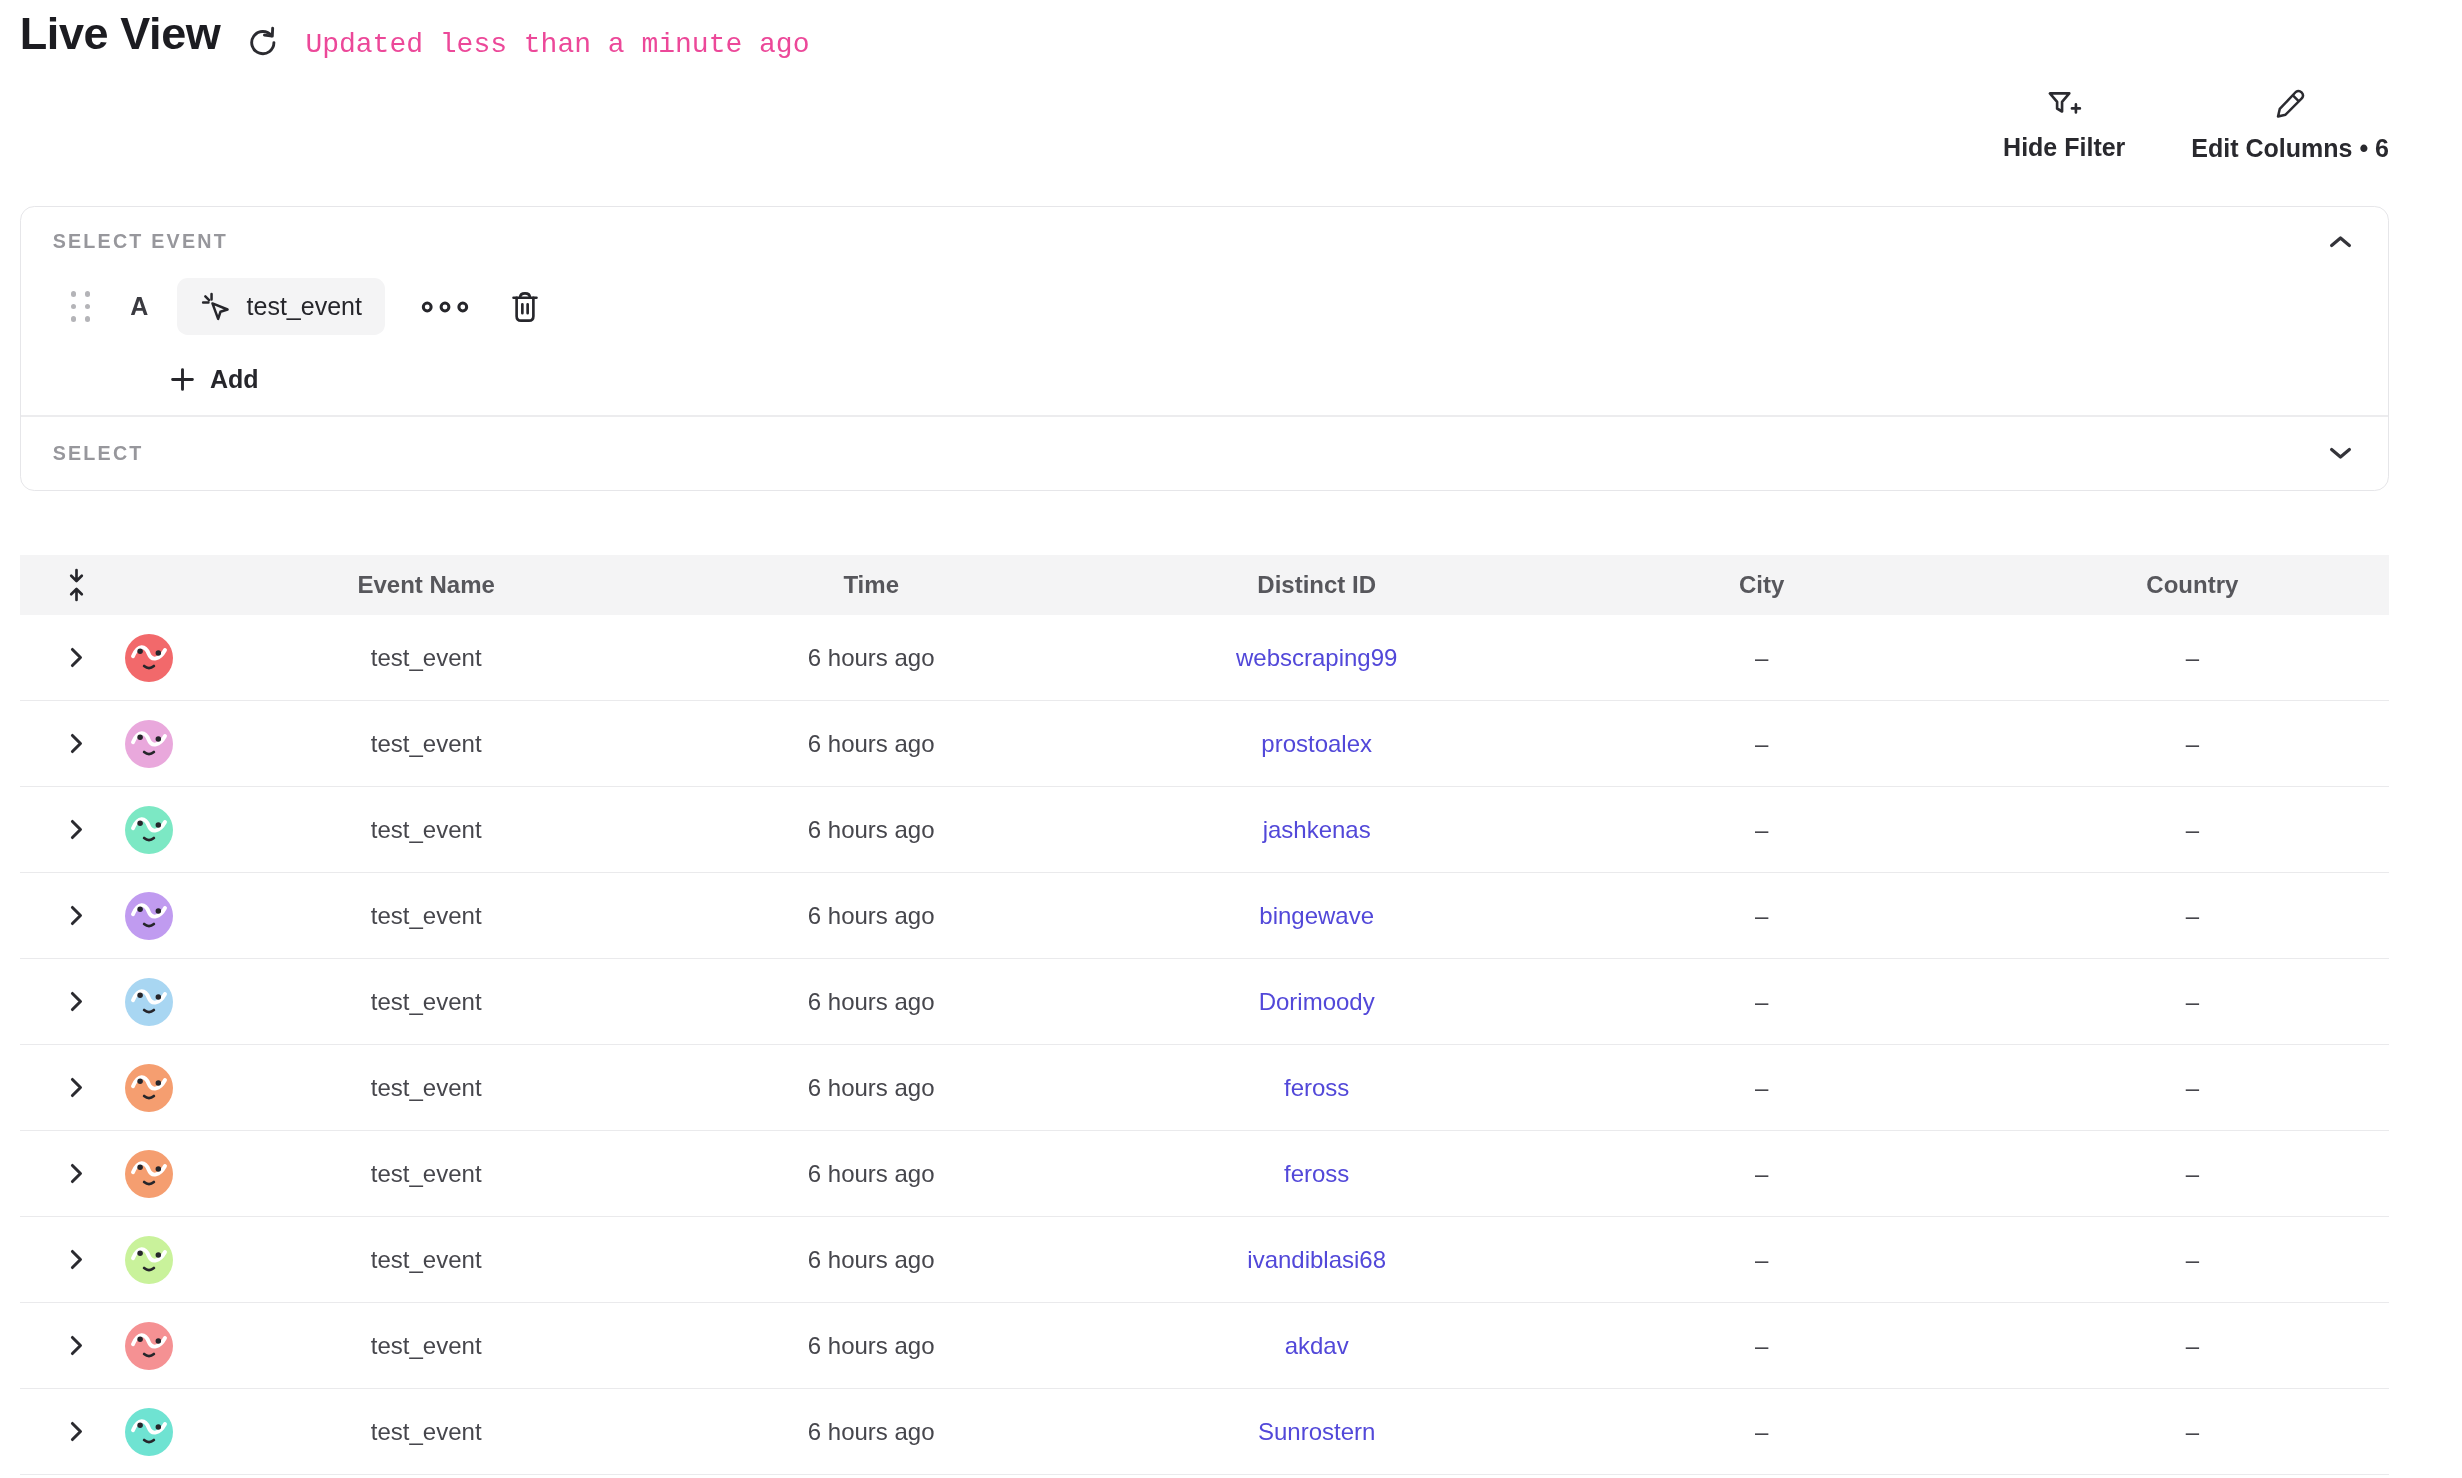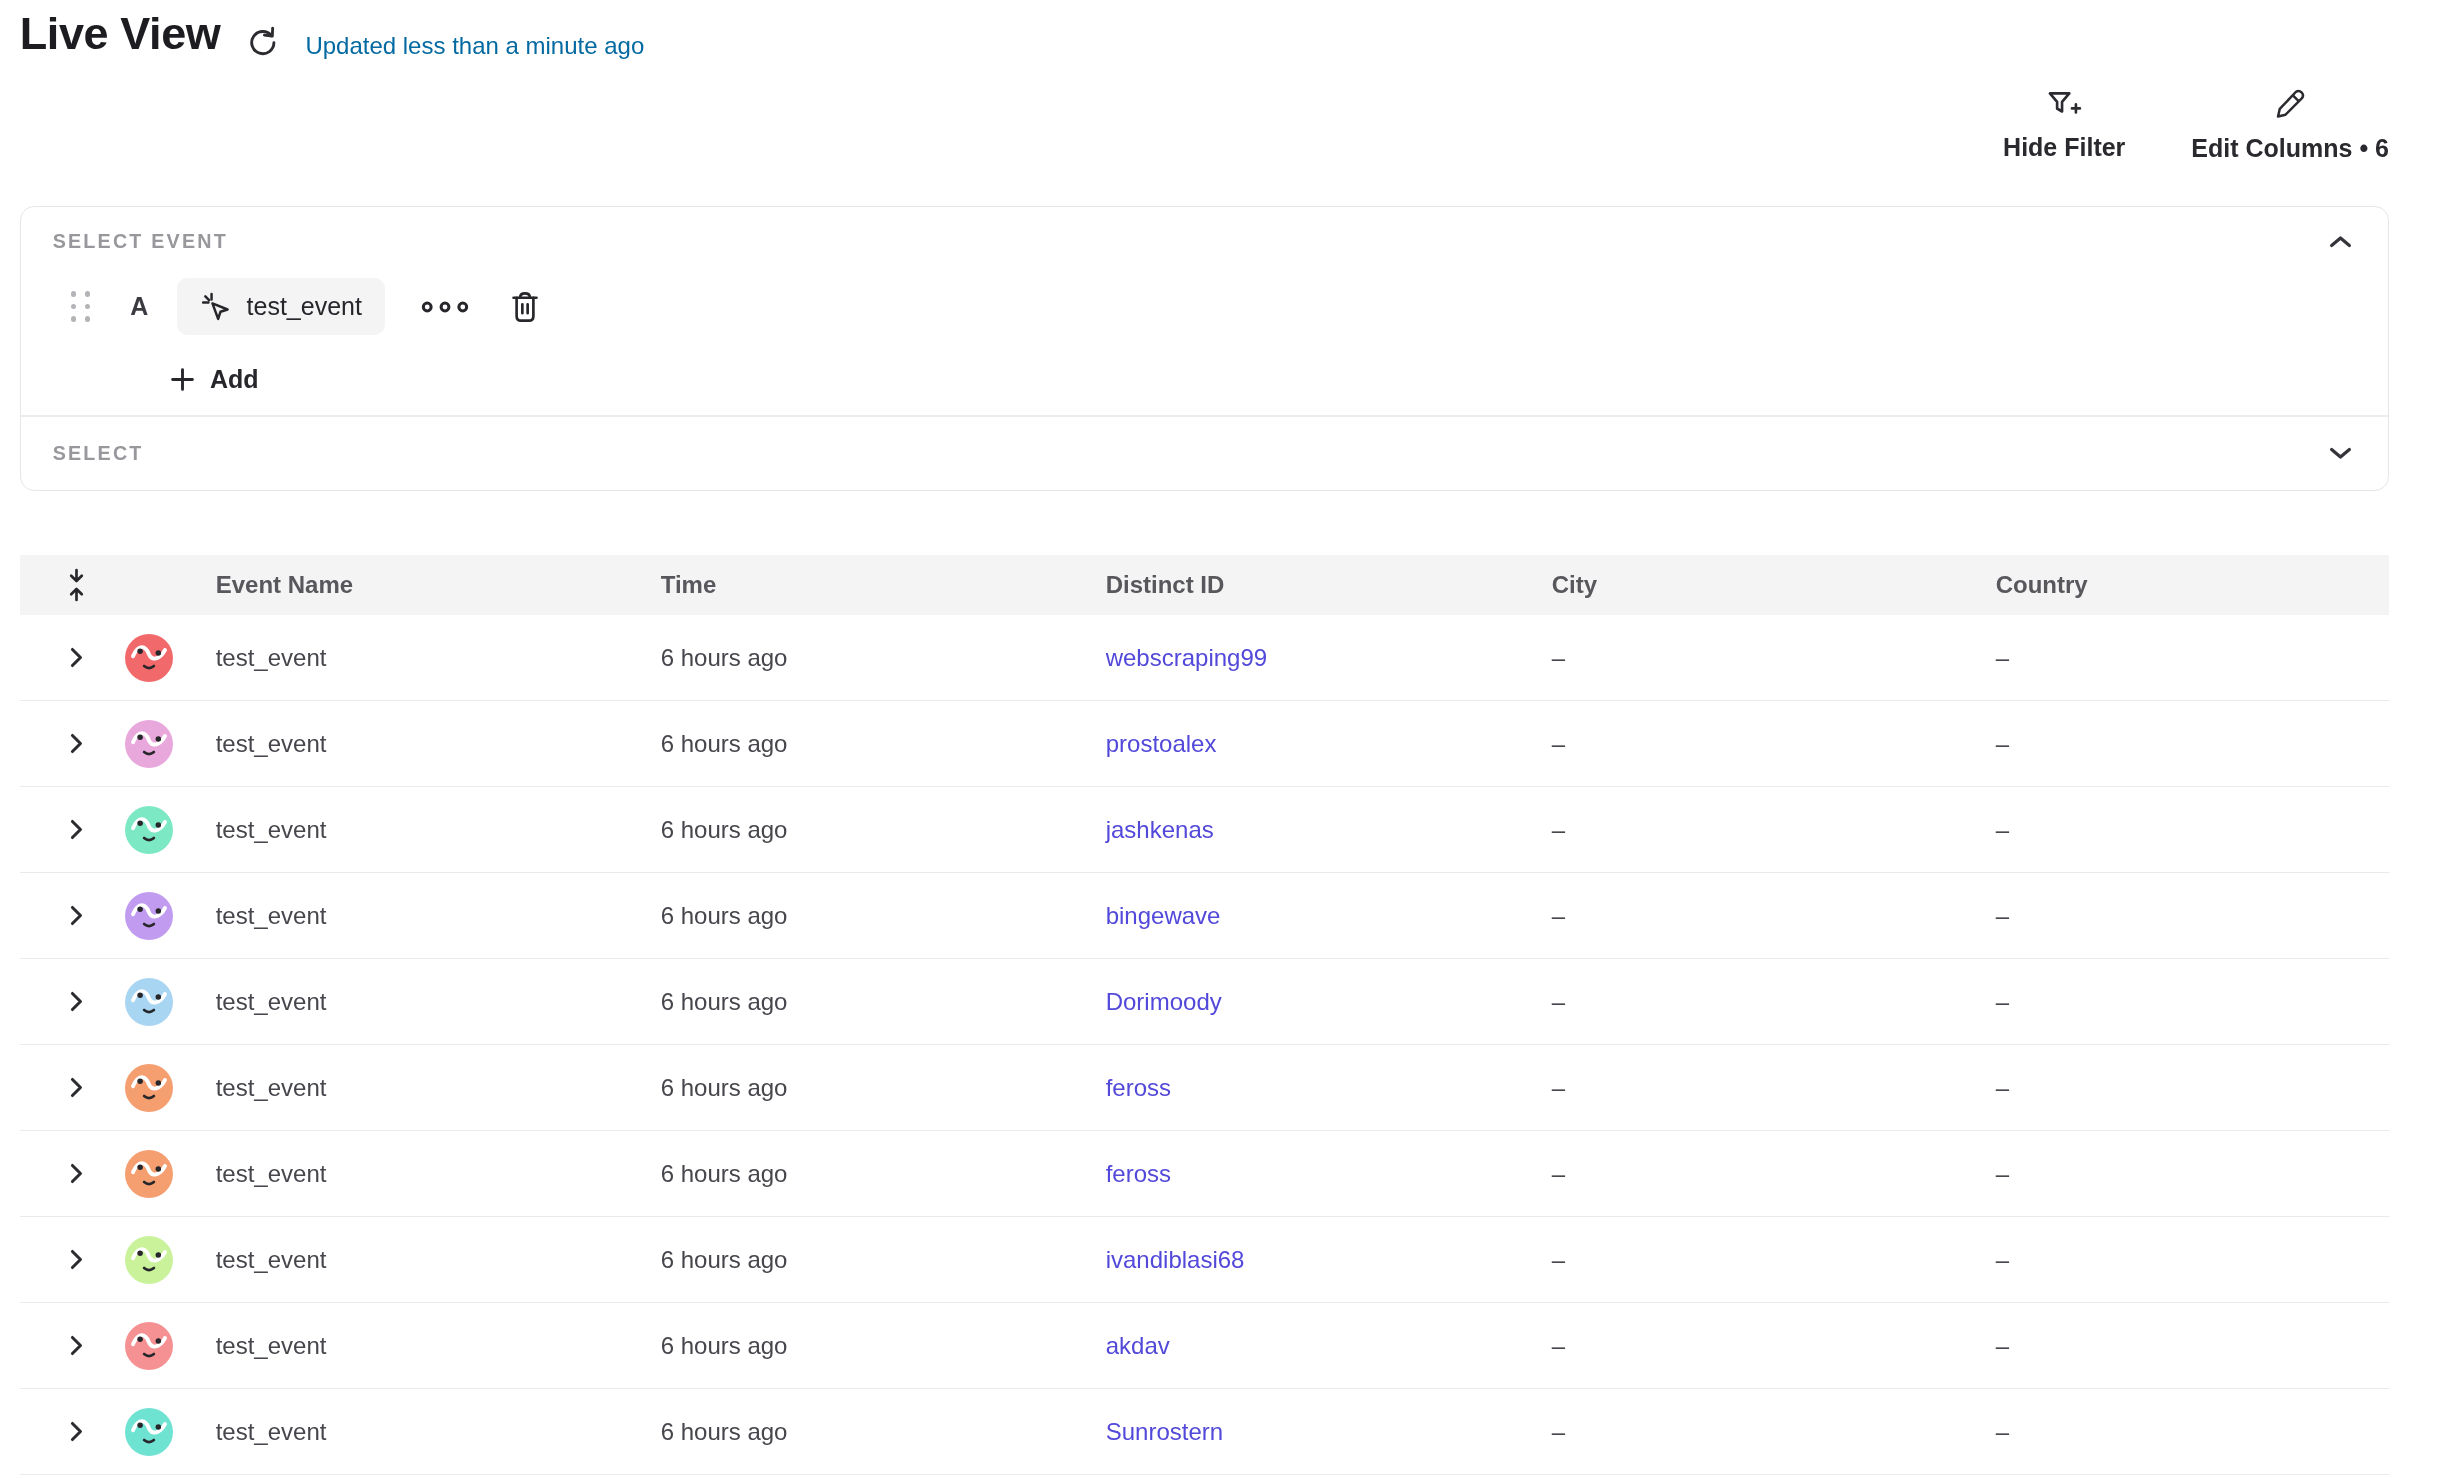--- a/index.html
+++ b/index.html
@@ -4,21 +4,21 @@
 <style>
   * { box-sizing: border-box; margin: 0; padding: 0; }
   html,body { width: 2462px; height: 1478px; overflow: hidden; background:#ffffff;
     font-family: "Liberation Sans", sans-serif; color:#2e2e33; }
   .page { width:2462px; height:1478px; padding:0 73px 0 19.7px; overflow:hidden; }
 
   
   .title-row { margin-top:5px; height:55px; display:flex; align-items:flex-end; gap:23px; }
   .page-title { font-size:45px; font-weight:700; color:#1c1c21; letter-spacing:-0.4px; }
   .refresh-btn { width:39px; height:39px; display:flex; align-items:center; justify-content:center; cursor:pointer; }
-  .updated-text { font-size:24px; color:#0369a1; }
+  .updated-text { font-size:28px; color:#ec4899;font-family:Liberation Mono, monospace; }
 
   
   .toolbar { margin-top:37px; height:57px; display:flex; align-items:center; justify-content:flex-end; gap:66px; }
   .tool-btn { display:flex; align-items:center; gap:14.3px; font-size:25px; font-weight:600; color:#29292e; cursor:pointer;flex-direction:column; }
   .search-box { width:268px; height:57px; background:#f4f4f5; border-radius:12.5px; display:flex; align-items:center; padding:0 16px; gap:10.7px; }
   .search-box input { border:none; outline:none; background:transparent; font-size:24px; width:206px;
      font-family:"Liberation Sans", sans-serif; color:#3a3a40; }
   .search-box input::placeholder { color:#a9a9ae; }
 
   
@@ -35,21 +35,21 @@
      gap:14.3px; padding:0 23px; font-size:25px; font-weight:500; color:#26262b; cursor:pointer; }
   .more-btn { margin-left:34px; cursor:pointer; display:flex; align-items:center; }
   .trash-btn { margin-left:39px; cursor:pointer; display:flex; align-items:center; }
   .add-row { margin-top:30px; display:flex; align-items:center; gap:14.3px; padding-left:116px;
      font-size:25px; font-weight:600; color:#26262b; width:197px; cursor:pointer; }
   .panel-divider { height:1.8px; background:#ececee; }
   .filters-section { flex:1; display:flex; align-items:center; justify-content:space-between; padding:0 32px; }
 
   
   .table { margin-top:64px; }
-  .tgrid { display:grid; grid-template-columns:86px 86px 445px 445px 446px 444px 1fr; align-items:center; }
+  .tgrid { display:grid; grid-template-columns:86px 86px 445px 445px 446px 444px 1fr; align-items:center;text-align:center; }
   .thead { height:60px; background:#f4f4f5; font-size:24px; font-weight:600; color:#57575c; }
   .th-cell { padding-left:24px; }
   .cell-expand { display:flex; align-items:center; justify-content:center; padding-left:27px; height:100%; }
   .trow { height:86px; border-bottom:1.8px solid #eaeaec; font-size:24px; color:#46464c; background:#fff; }
   .td-cell { padding-left:24px; }
   .cell-avatar { display:flex; align-items:center; justify-content:center; }
   .avatar { width:48px; height:48px; border-radius:50%; display:flex; align-items:center; justify-content:center; }
   .id-link { color:#5248d9; cursor:pointer; text-decoration:none; }
   .expand-btn { cursor:pointer; display:flex; align-items:center; }
   svg { display:block; }

